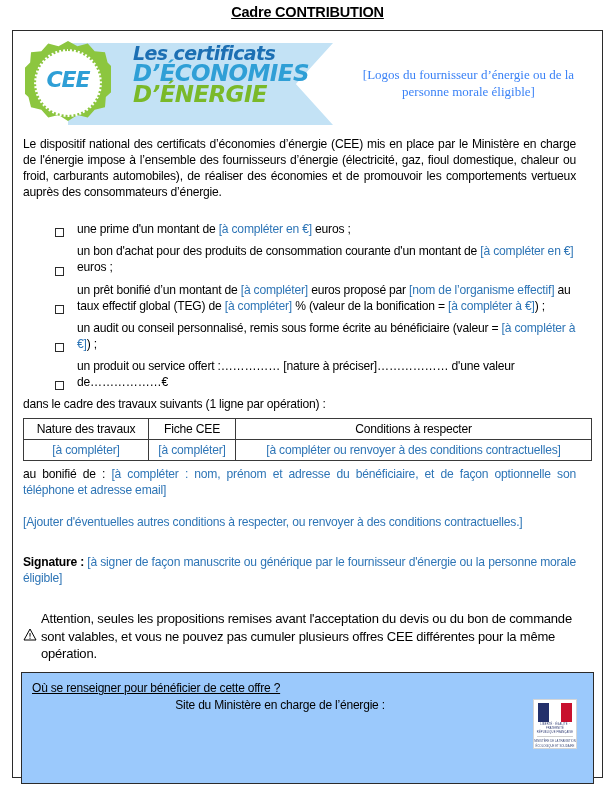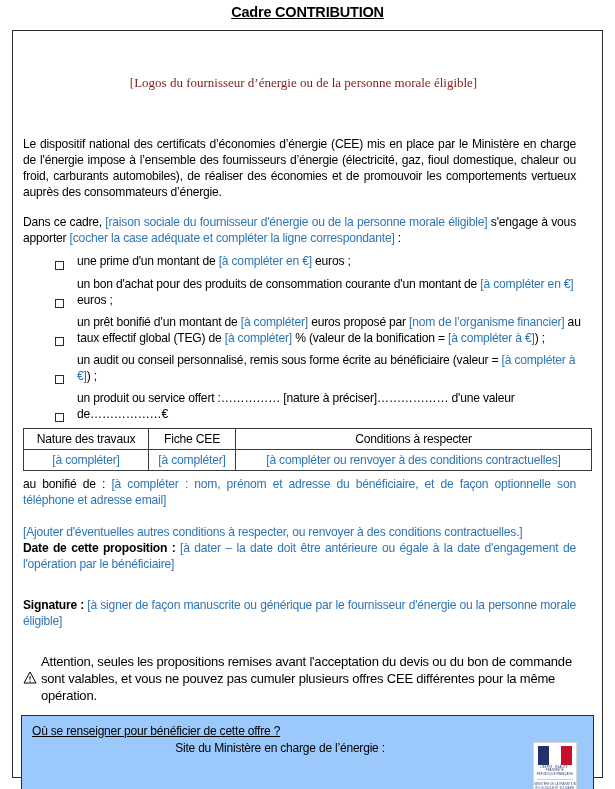--- a/index.html
+++ b/index.html
@@ -127,21 +127,21 @@
     flex: 1 1 auto;
     display: flex;
     align-items: center;
     justify-content: center;
     padding: 4px 12px 4px 4px;
   }
   .supplier-logo-text {
     font-family: "Liberation Serif", serif;
     font-size: 13px;
     line-height: 1.28;
-    color: #7f1d1d;
+    color: #3b82f6;
     text-align: center;
   }
 
   
   .body-pad {
     padding: 0 10px 0 10px;
   }
   p.para {
     margin: 0 16px 0 0;
     font-size: 12.1px;
@@ -292,57 +292,70 @@
 <body>
 
 <div class="page">
 
   <div class="doc-title">Cadre CONTRIBUTION</div>
 
   <div class="frame">
 
     <div class="header-band">
 
+      <div class="logo-wrap">
+        <div class="logo-banner"></div>
+        <div class="logo-text">
+          <div class="logo-l1">Les certificats</div>
+          <div class="logo-l2">D’ÉCONOMIES</div>
+          <div class="logo-l3">D’ÉNERGIE</div>
+        </div>
+        <div class="logo-badge">
+          <div class="badge-star"></div>
+          <div class="badge-inner"></div>
+          <div class="badge-label">CEE</div>
+        </div>
+      </div>
 
       <div class="supplier-logo-box">
         <div class="supplier-logo-text">[Logos du fournisseur d’énergie ou de la personne morale éligible]</div>
       </div>
     </div>
 
     <div class="body-pad">
 
       <p class="para">Le dispositif national des certificats d’économies d’énergie (CEE) mis en place par le Ministère en charge de l'énergie impose à l’ensemble des fournisseurs d’énergie (électricité, gaz, fioul domestique, chaleur ou froid, carburants automobiles), de réaliser des économies et de promouvoir les comportements vertueux auprès des consommateurs d’énergie.</p>
 
       <div class="spacer-14"></div>
 
-      <p class="para"><span>Dans ce cadre, </span><span class="ph">[raison sociale du fournisseur d'énergie ou de la personne morale éligible]</span><span> s'engage à vous apporter </span><span class="ph">[cocher la case adéquate et compléter la ligne correspondante]</span><span> :</span></p>
 
       <ul class="opt-list" id="opt-list">
           <li class="opt-item">
             <span class="opt-box"></span>
             <span class="opt-text"><span>une prime d'un montant de </span><span class="ph">[à compléter en €]</span><span> euros ;</span></span>
           </li>
           <li class="opt-item">
             <span class="opt-box"></span>
             <span class="opt-text"><span>un bon d'achat pour des produits de consommation courante d'un montant de </span><span class="ph">[à compléter en €]</span><span> euros ;</span></span>
           </li>
           <li class="opt-item">
             <span class="opt-box"></span>
-            <span class="opt-text"><span>un prêt bonifié d’un montant de </span><span class="ph">[à compléter]</span><span> euros proposé par </span><span class="ph">[nom de l’organisme financier]</span><span> au taux effectif global (TEG) de </span><span class="ph">[à compléter]</span><span> % (valeur de la bonification = </span><span class="ph">[à compléter à €]</span><span>) ;</span></span>
+            <span class="opt-text"><span>un prêt bonifié d’un montant de </span><span class="ph">[à compléter]</span><span> euros proposé par </span><span class="ph">[nom de l’organisme effectif]</span><span> au taux effectif global (TEG) de </span><span class="ph">[à compléter]</span><span> % (valeur de la bonification = </span><span class="ph">[à compléter à €]</span><span>) ;</span></span>
           </li>
           <li class="opt-item">
             <span class="opt-box"></span>
             <span class="opt-text"><span>un audit ou conseil personnalisé, remis sous forme écrite au bénéficiaire (valeur = </span><span class="ph">[à compléter à €]</span><span>) ;</span></span>
           </li>
           <li class="opt-item">
             <span class="opt-box"></span>
             <span class="opt-text"><span>un produit ou service offert :…………… [nature à préciser]……………… d'une valeur de………………€</span></span>
           </li>
         </ul>
 
+      <p class="para">dans le cadre des travaux suivants (1 ligne par opération) :</p>
 
       <table class="works">
         <thead>
           <tr>
             <th class="col-nature">Nature des travaux</th>
             <th class="col-fiche">Fiche CEE</th>
             <th>Conditions à respecter</th>
           </tr>
         </thead>
         <tbody>
@@ -353,21 +366,20 @@
           </tr>
         </tbody>
       </table>
 
       <p class="para"><span>au bonifié de : </span><span class="ph">[à compléter : nom, prénom et adresse du bénéficiaire, et de façon optionnelle son téléphone et adresse email]</span></p>
 
       <div class="spacer-16"></div>
 
       <p class="para ph">[Ajouter d'éventuelles autres conditions à respecter, ou renvoyer à des conditions contractuelles.]</p>
 
-      <p class="para"><span style="font-weight:bold">Date de cette proposition : </span><span class="ph">[à dater – la date doit être antérieure ou égale à la date d'engagement de l'opération par le bénéficiaire]</span></p>
 
       <div class="spacer-16"></div>
       <div class="spacer-8"></div>
 
       <p class="para"><span style="font-weight:bold">Signature : </span><span class="ph">[à signer de façon manuscrite ou générique par le fournisseur d'énergie ou la personne morale éligible]</span></p>
 
       <div class="spacer-16"></div>
       <div class="spacer-8"></div>
 
       <div class="warn-row">

